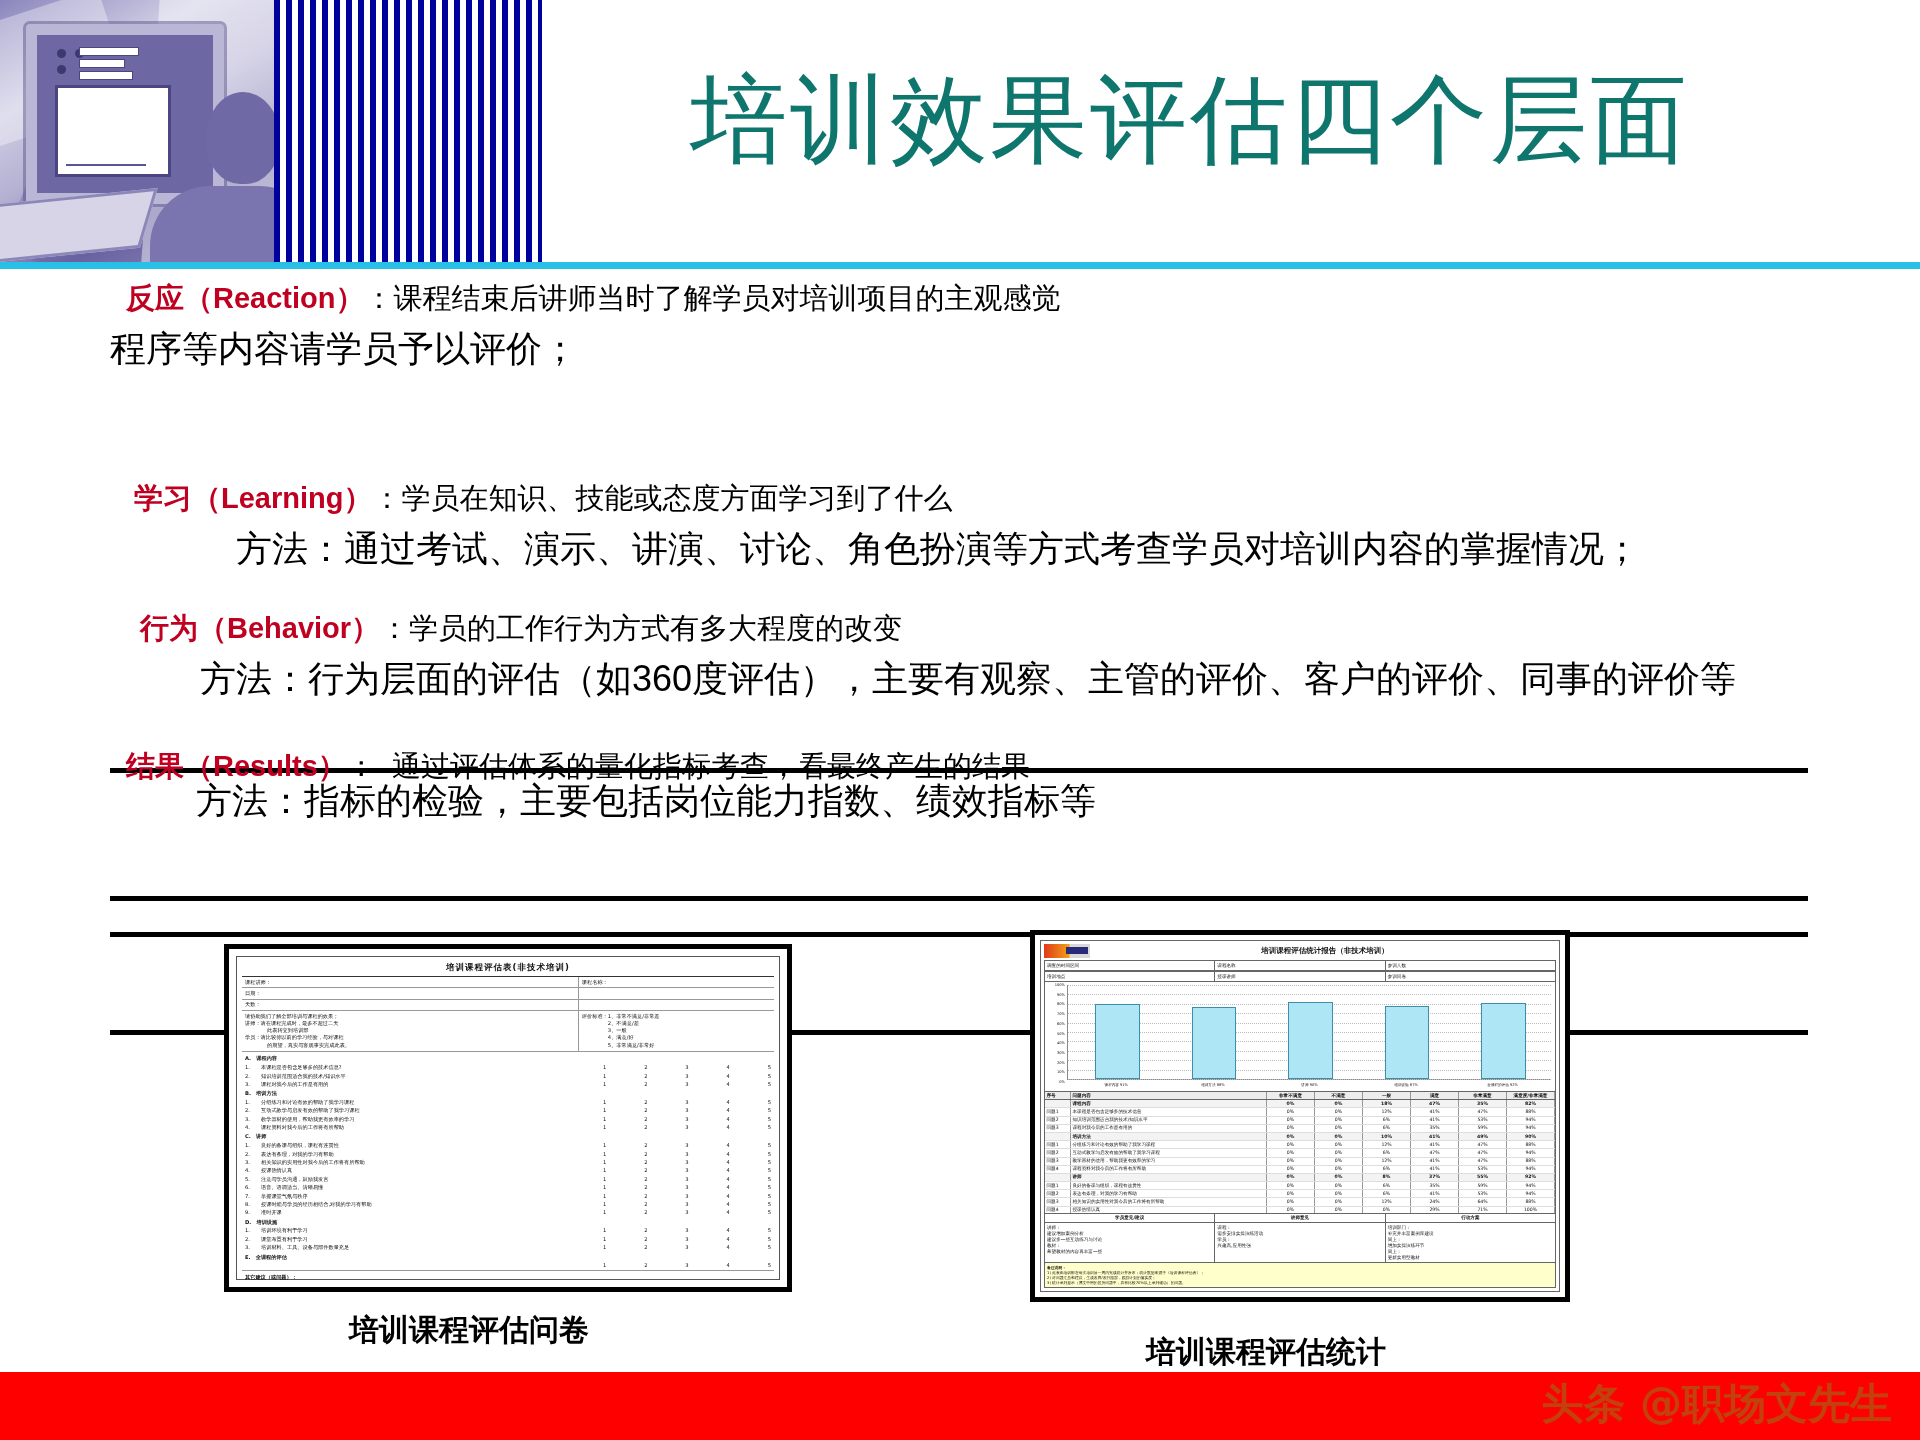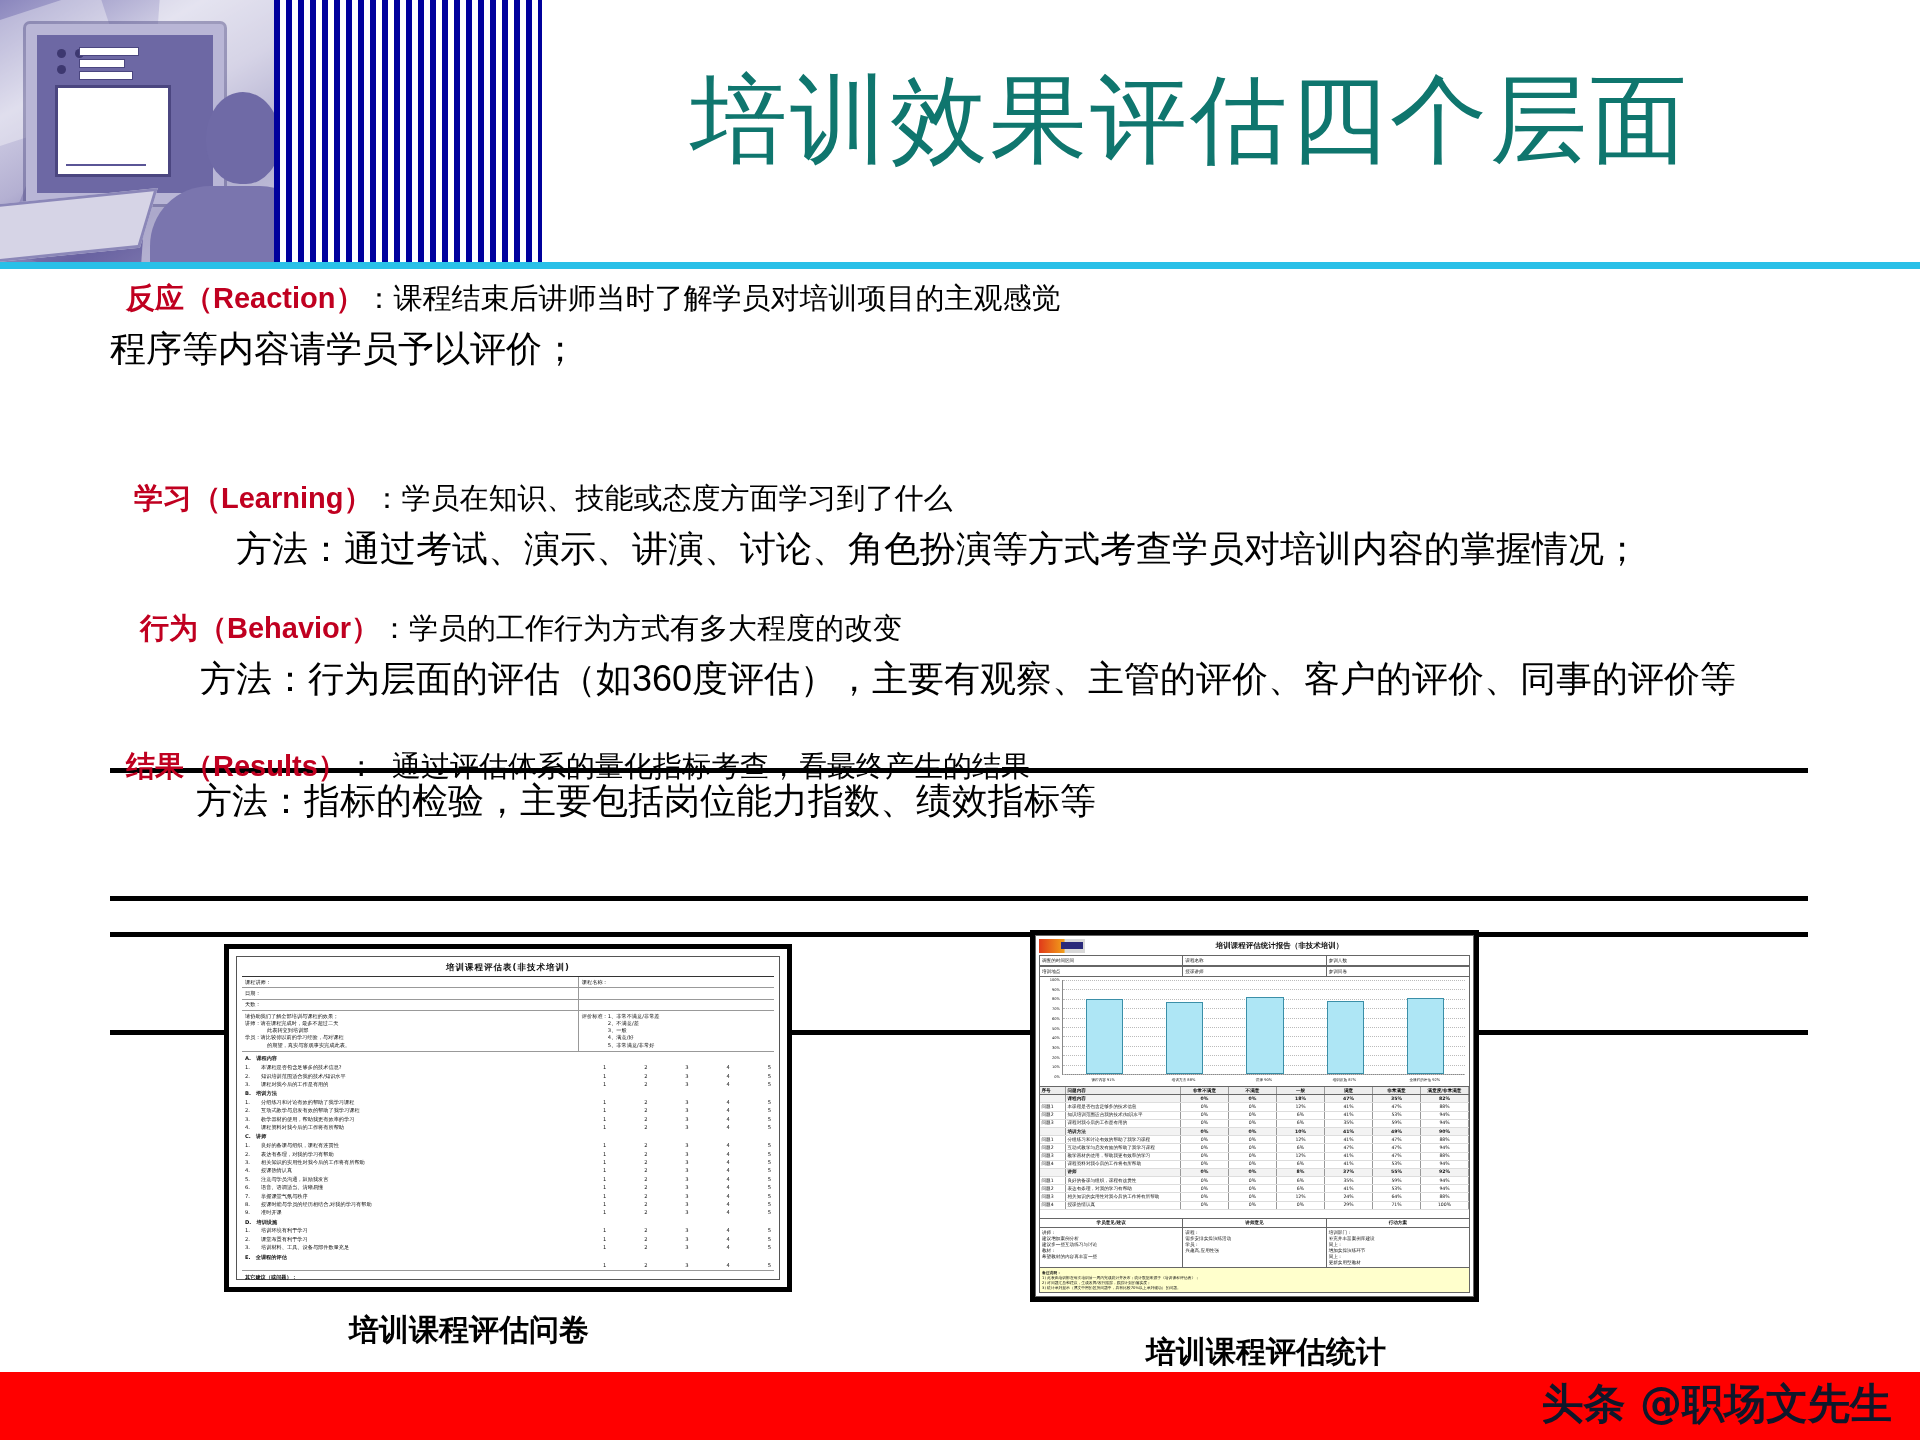--- a/index.html
+++ b/index.html
@@ -204,21 +204,22 @@
   .ql-block .ql-right { flex: 1; padding: 2px 3px; }
   .ql-grp { font-weight: bold; padding: 1.5px 3px 1px; }
   .ql-item { display:flex; padding: 0.6px 3px; }
   .ql-item .num { flex: 0 0 16px; }
   .ql-item .txt { flex: 1; }
   .ql-item .scale { flex: 0 0 168px; display:flex; justify-content: space-between; }
   .ql-foot { padding: 3px; border-top: 1px solid #999; font-weight:bold; }
 
   #doc-right {
     left: 1030px; top: 930px;
-    width: 449px; height: 372px;
+    width: 540px; height: 372px;
+    padding: 5px;
   }
   #doc-right-inner {
     width: 100%; height: 100%;
     box-sizing: border-box;
     border: 1px solid #666;
     background: #ffffff;
     padding: 3px;
     font-size: 4.6px; line-height: 6px;
     color: #111;
     font-family: "DejaVu Sans", sans-serif;
@@ -266,21 +267,21 @@
   #caption-right { left: 1146px; top: 1332px; }
 
   
   #footer-bar {
     position: absolute; left: 0; top: 1372px;
     width: 1920px; height: 68px;
     background: #ff0000;
   }
   #watermark {
     position: absolute; right: 28px; top: 1376px;
-    font-size: 42px; font-weight: bold; color: #0f172a;
+    font-size: 42px; font-weight: bold; color: #c2410c;
     white-space: nowrap;
     font-family: "DejaVu Sans", sans-serif;
   }
 </style>
 </head>
 <body>
 
 <div id="header-band">
   <div id="header-photo">
     <span class="facet f1"></span>

